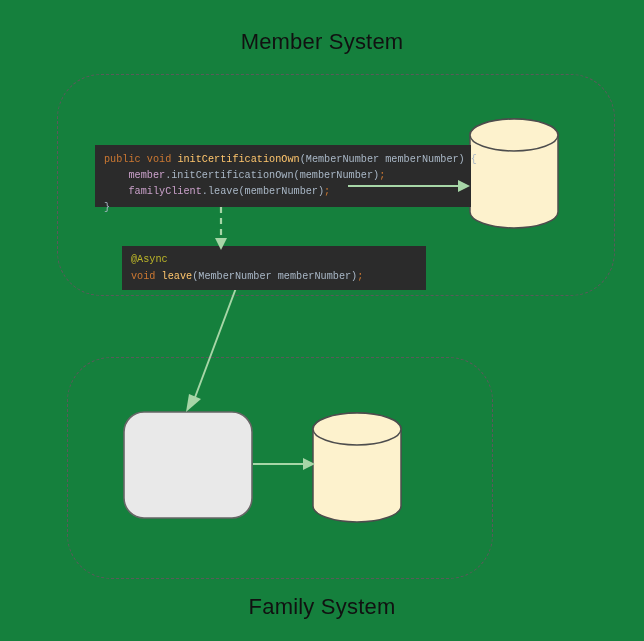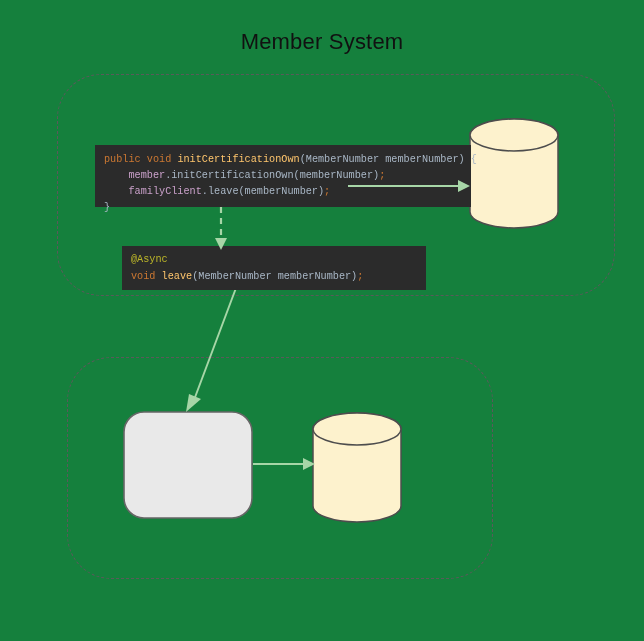--- a/index.html
+++ b/index.html
@@ -112,20 +112,21 @@
     z-index: 6;
   }
 </style>
 </head>
 <body>
 
 <div id="stage">
 
   <div class="sys-title" id="title-member">Member System</div>
 
+  <div class="sys-title" id="title-family">Family System</div>
 
   <div class="boundary" id="boundary-member"></div>
 
   <div class="boundary" id="boundary-family"></div>
 
   <svg id="vector" viewBox="0 0 644 641">
 
     <g>
       <path d="M470 135 a44 16 0 0 1 88 0 L558 212 a44 16 0 0 1 -88 0 Z" fill="#fdf2cd" stroke="#4d4d4d" stroke-width="1.5"></path>
       <ellipse cx="514" cy="135" rx="44" ry="16" fill="#fdf2cd" stroke="#4d4d4d" stroke-width="1.5"></ellipse>

